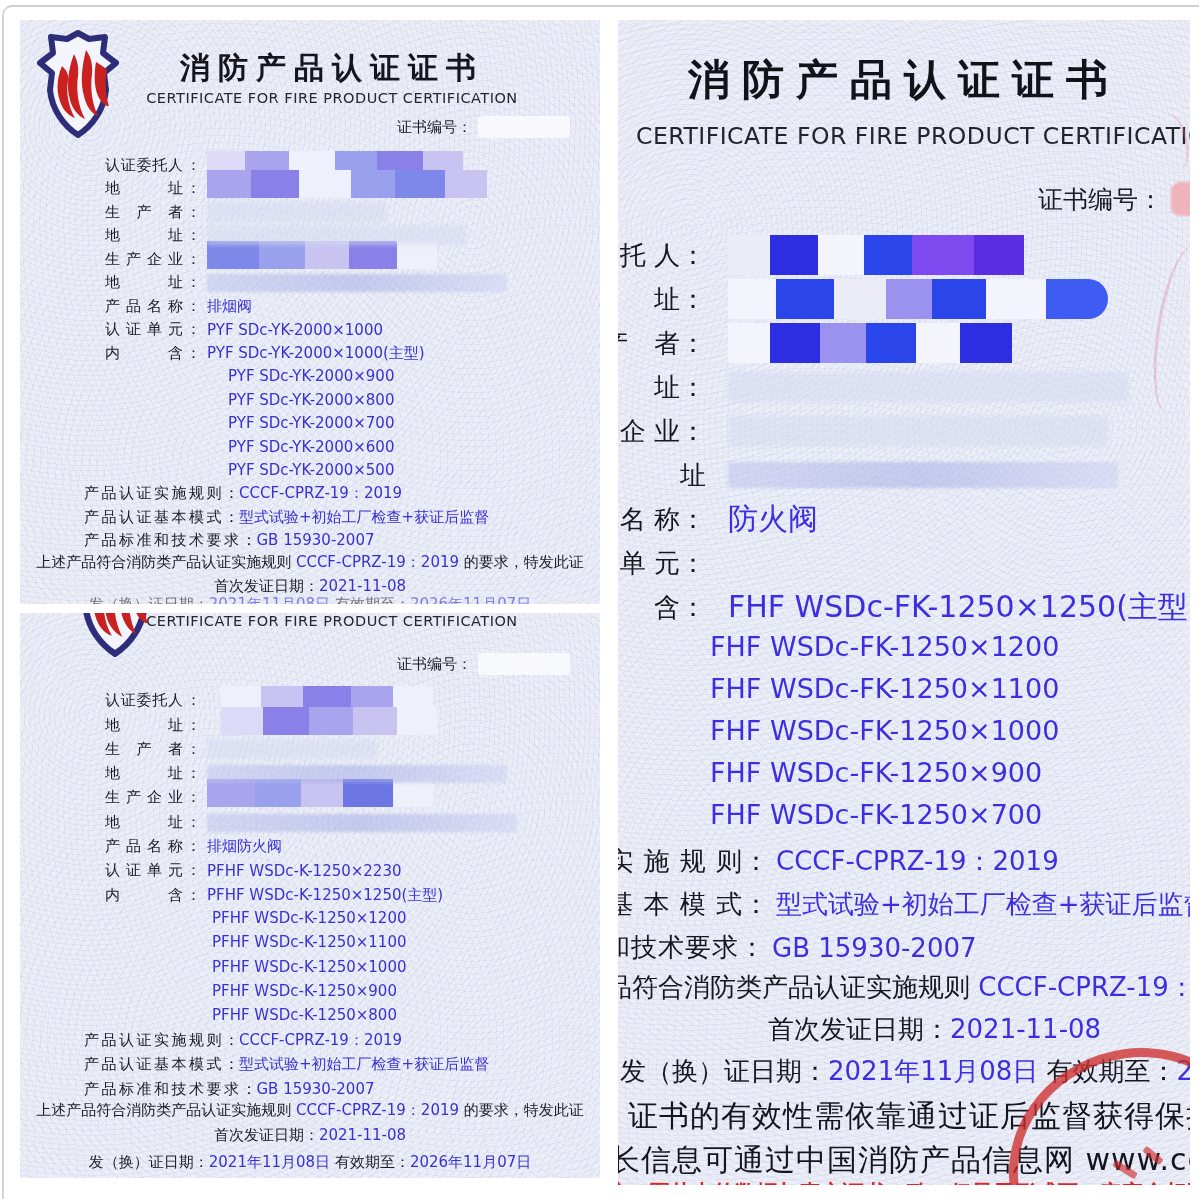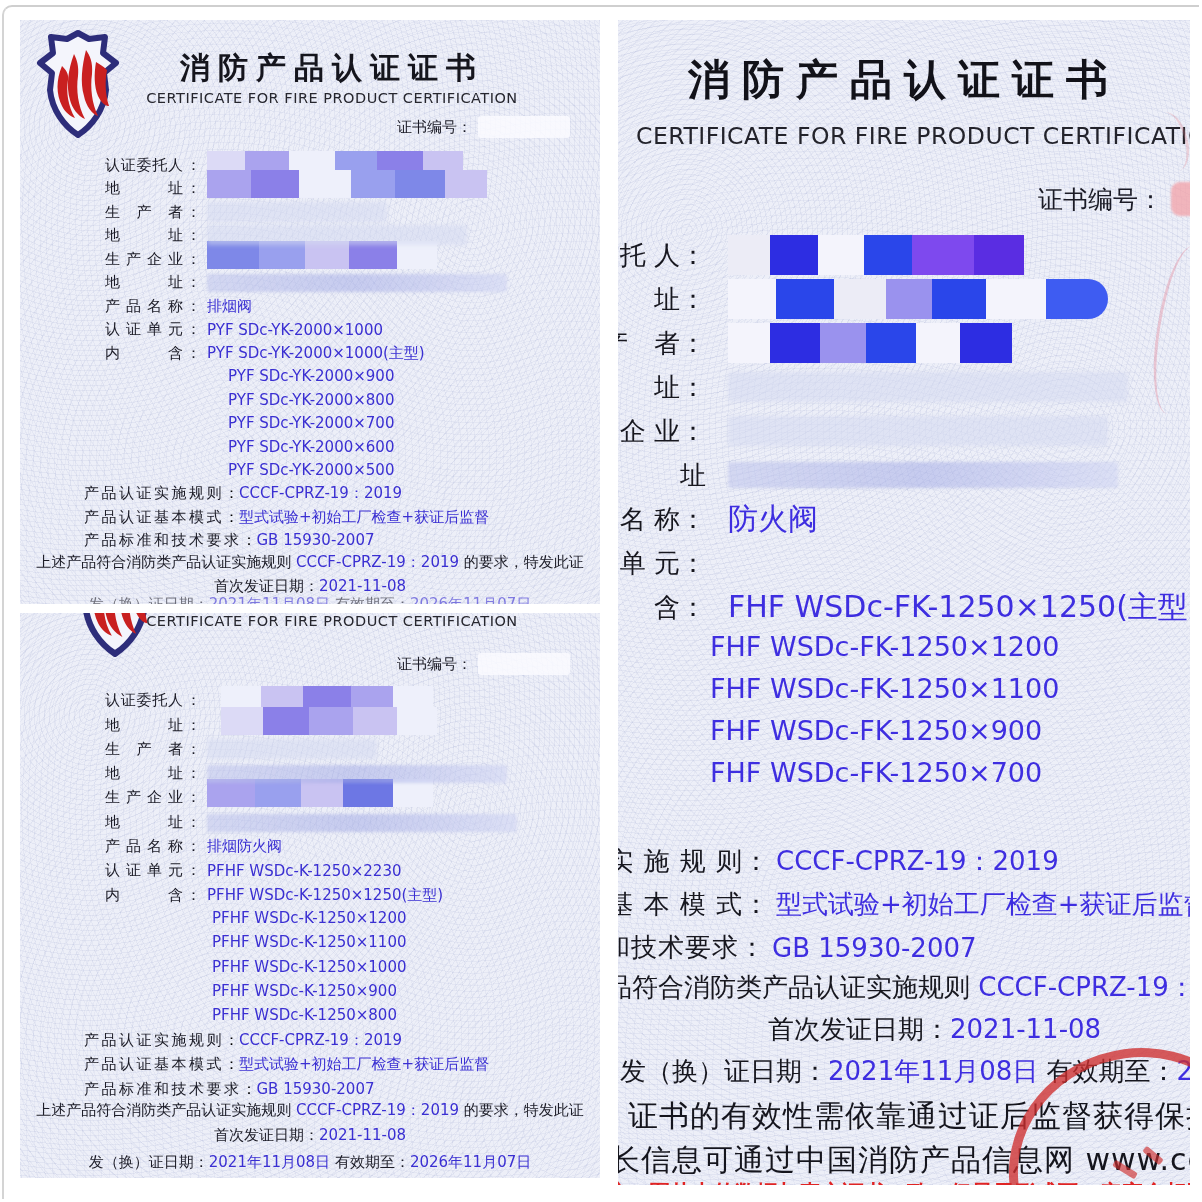--- a/index.html
+++ b/index.html
@@ -358,20 +358,21 @@
       <span class="rlab">单 元：</span>
     </div>
     <div class="rrow" style="top:565px;">
       <span class="rlab">含：</span>
       <span class="rval rblue">FHF WSDc-FK-1250×1250(主型)</span>
     </div>
 
     <div class="abs rmodel rblue" style="top:606px;">
       <div>FHF WSDc-FK-1250×1200</div>
       <div>FHF WSDc-FK-1250×1100</div>
+      <div>FHF WSDc-FK-1250×1000</div>
       <div>FHF WSDc-FK-1250×900</div>
       <div>FHF WSDc-FK-1250×700</div>
     </div>
 
     <div class="rrule" style="top:820px;">
       <span class="rrulab">认 证 实 施 规 则：</span>
       <span class="rruval rblue">CCCF-CPRZ-19：2019</span>
     </div>
     <div class="rrule" style="top:863px;">
       <span class="rrulab">认 证 基 本 模 式：</span>

